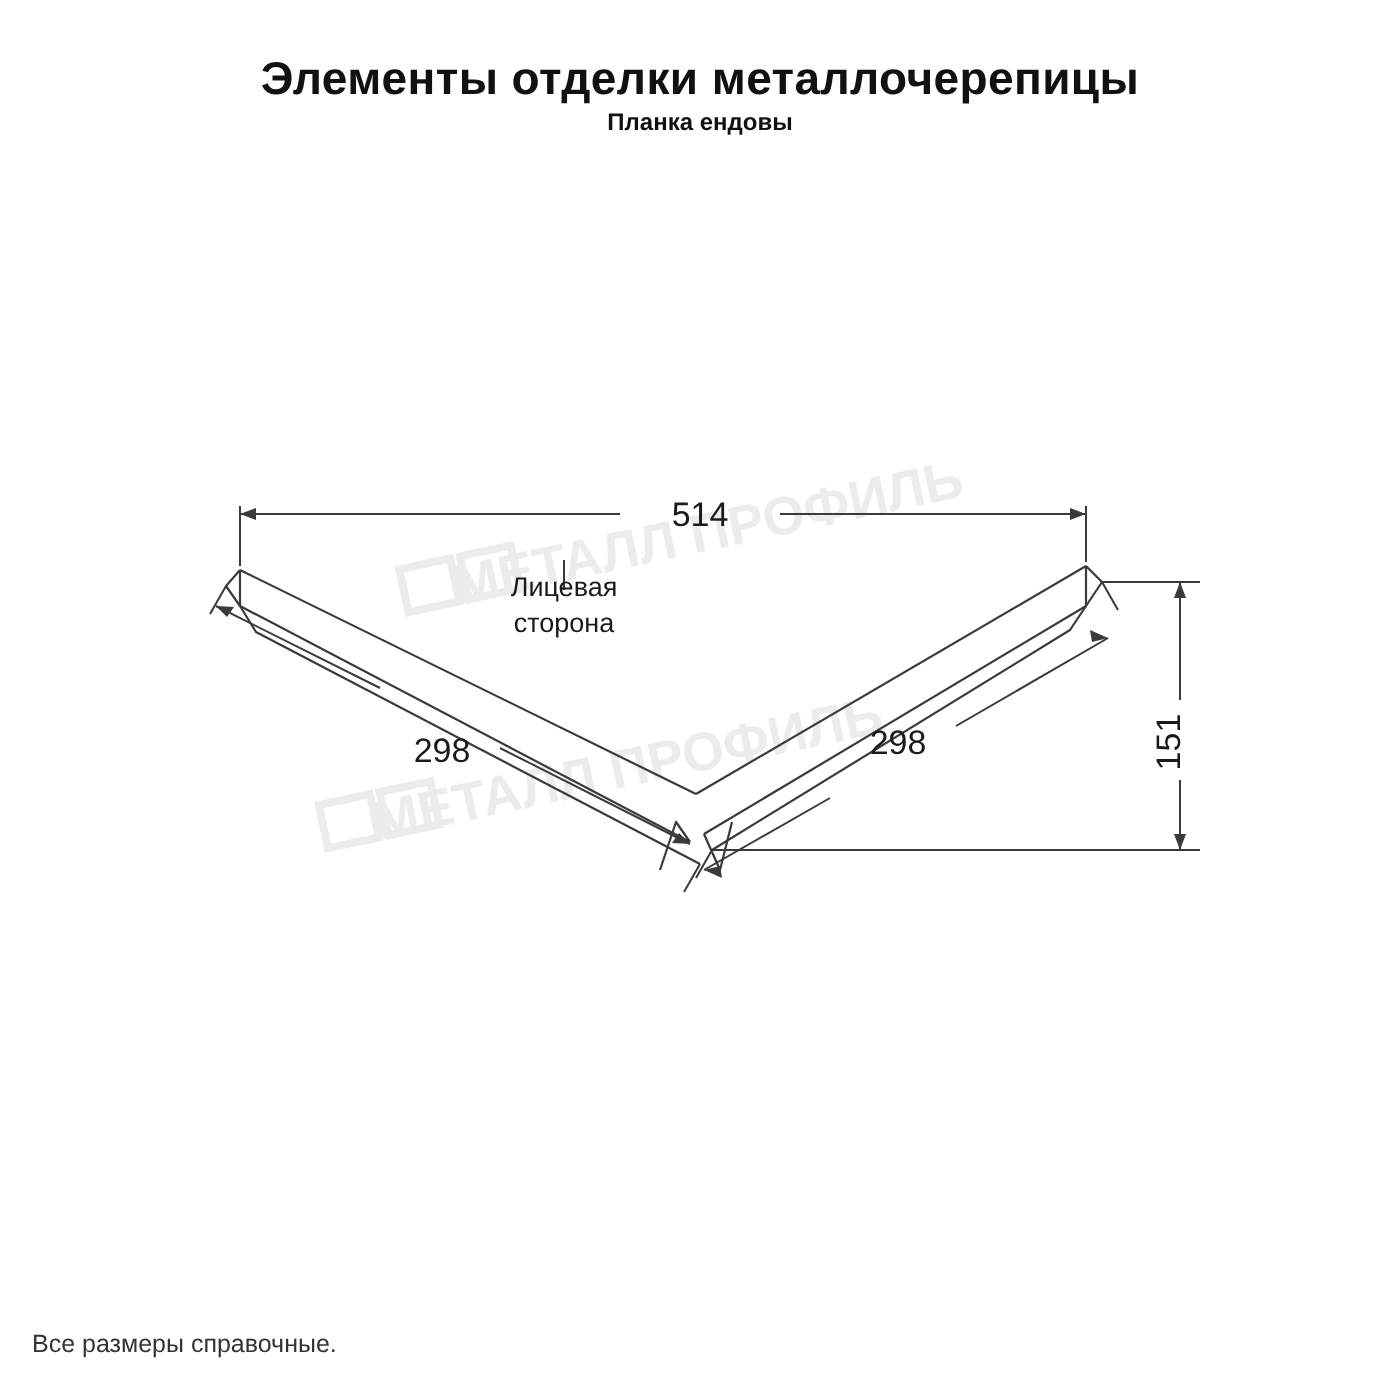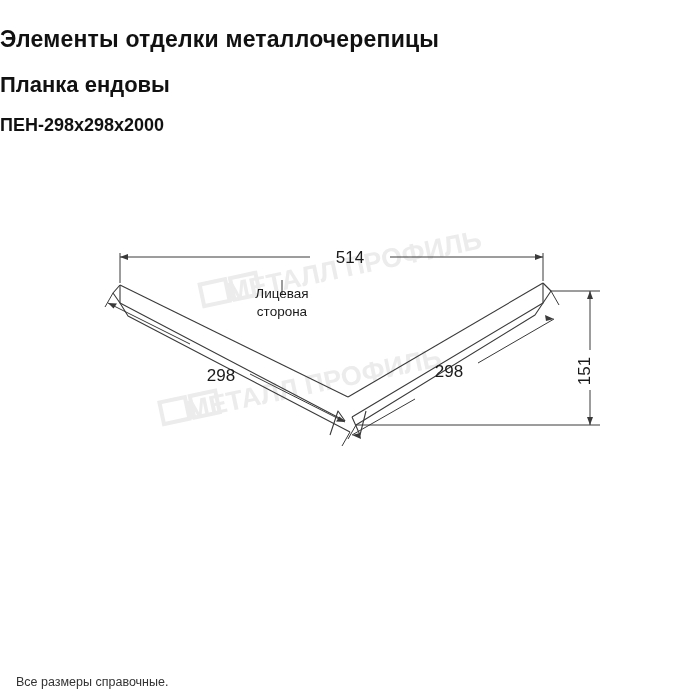--- a/index.html
+++ b/index.html
@@ -14,31 +14,31 @@
     color: #1a1a1a;
     position: relative;
     overflow: hidden;
   }
   .page {
     position: relative;
     width: 700px;
     height: 700px;
   }
   .header {
+    text-align: center;
     padding-top: 26px;
   }
   .title-main {
     font-size: 23px;
     font-weight: bold;
     letter-spacing: 0.2px;
     color: #111;
   }
   .title-sub {
-    margin-top: 17px;
-    font-size: 22px;
+    font-size: 12px;
     font-weight: bold;
     line-height: 1.35;
     color: #111;
   }
   .title-code {
     margin-top: 15px;
     font-size: 18px;
     font-weight: bold;
     color: #111;
   }
@@ -48,40 +48,39 @@
     top: 185px;
     width: 700px;
     height: 420px;
   }
   .drawing-area svg {
     display: block;
   }
   .footer {
     position: absolute;
     left: 16px;
-    bottom: 8px;
+    bottom: 18px;
     font-size: 12.5px;
     line-height: 1.55;
     color: #333;
   }
   .footer div {
     white-space: nowrap;
   }
 </style>
 </head>
 <body>
 
 <div class="page">
 
   <div class="header">
     <div class="title-main">Элементы отделки металлочерепицы</div>
     <div class="title-sub">
       <div>Планка ендовы</div>
     </div>
-    <div class="title-code">ПЕН-298х298х2000</div>
   </div>
 
   <div class="drawing-area">
     <svg width="700" height="420" viewBox="0 0 700 420" xmlns="http://www.w3.org/2000/svg">
 
       <g opacity="1">
         <g transform="rotate(-12 355 85)">
           <text x="355" y="90" text-anchor="middle" font-family="Liberation Sans, sans-serif" font-size="27" font-weight="bold" fill="#ececec">МЕТАЛЛ ПРОФИЛЬ</text>
           <rect x="200" y="67" width="26" height="22" fill="none" stroke="#ececec" stroke-width="4"></rect>
           <rect x="231" y="67" width="26" height="22" fill="none" stroke="#ececec" stroke-width="4"></rect>

